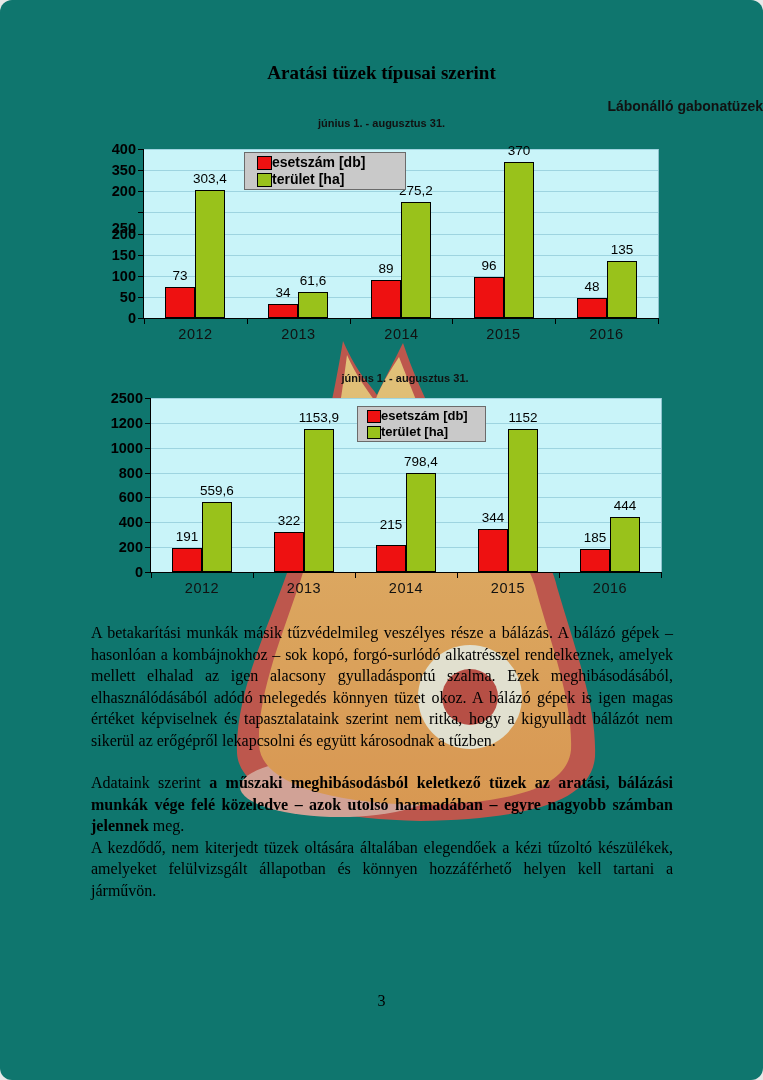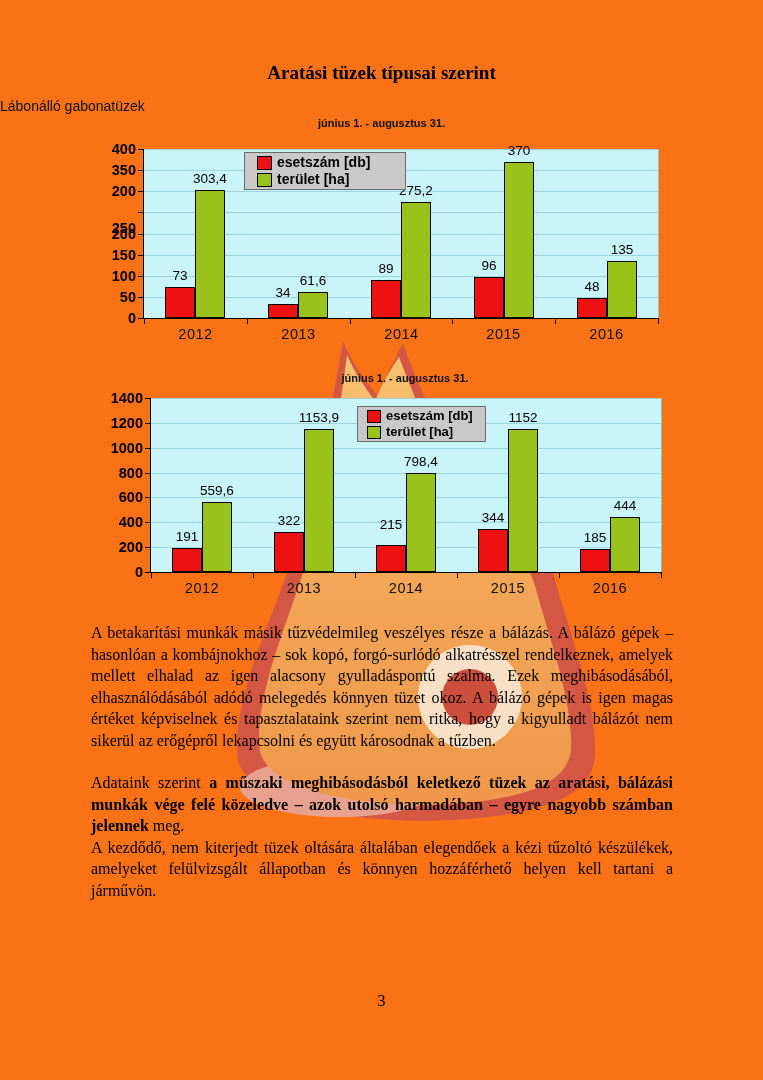--- a/index.html
+++ b/index.html
@@ -1,35 +1,35 @@
 <!DOCTYPE html>
 <html><head>
 <meta charset="utf-8">
 <style>
   html,body{margin:0;padding:0;background:#e8e8e8;}
-  .page{position:relative;width:763px;height:1080px;background:#f97316;margin:0 auto;
-        font-family:"Liberation Serif",serif;overflow:hidden;}
+  .page{position:relative;width:763px;height:1080px;background:#0f766e;margin:0 auto;
+        font-family:"Liberation Serif",serif;overflow:hidden;border-radius:12px;}
   .layer{position:absolute;z-index:2;}
   
   .watermark{position:absolute;left:225px;top:325px;width:380px;height:500px;z-index:1;opacity:.9;}
   
   .main-title{left:0;top:62px;width:763px;text-align:center;font-size:19px;font-weight:bold;color:#000;}
   .chart{position:absolute;left:0;width:763px;font-family:"Liberation Sans",sans-serif;z-index:2;}
-  .chart-title{position:absolute;top:0;text-align:left;font-size:14px;font-weight:normal;color:#111;line-height:17px;}
+  .chart-title{position:absolute;top:0;text-align:right;font-size:14px;font-weight:bold;color:#111;line-height:17px;}
   .chart-subtitle{position:absolute;top:17px;text-align:center;font-size:11px;font-weight:bold;color:#111;line-height:17px;}
   .plot{position:absolute;border-left:1px solid #000;border-bottom:1px solid #000;border-right:1px solid #8fc3ce;}
   .gridline{position:absolute;left:0;width:100%;height:1px;background:#9ed4e0;}
   .ytick{position:absolute;left:-6px;width:6px;height:1px;background:#000;}
   .ylabel{position:absolute;left:-58px;width:50px;text-align:right;font-size:14.5px;font-weight:bold;color:#000;line-height:18px;}
   .xtick{position:absolute;bottom:-6px;width:1px;height:6px;background:#000;}
   .xlabel{position:absolute;bottom:-28px;height:20px;text-align:center;font-size:14.5px;color:#111;letter-spacing:.5px;}
   .bar{position:absolute;bottom:0;border:1px solid #000;box-sizing:border-box;}
   .vlabel{position:absolute;width:84px;text-align:center;font-size:13.5px;color:#000;}
   .legend{position:absolute;background:#c9c9c9;border:1px solid #6b6b6b;z-index:5;display:flex;flex-direction:column;justify-content:center;}
-  .legend-row{display:flex;align-items:center;gap:5px;}
+  .legend-row{display:flex;align-items:center;}
   .chip{display:inline-block;border:1px solid #000;flex:none;}
   .c1 .legend{left:100px;top:3px;width:148px;height:36px;padding-left:12px;}
   .c1 .legend-row{font-size:14px;font-weight:bold;line-height:17px;}
   .c1 .chip{width:13px;height:12px;}
   .c2 .legend{left:206px;top:8px;width:118px;height:34px;padding-left:9px;}
   .c2 .legend-row{font-size:13px;font-weight:bold;line-height:16px;}
   .c2 .chip{width:12px;height:11px;}
   
   .text-block{left:91px;top:622px;width:582px;font-size:16px;line-height:21.5px;text-align:justify;color:#000;}
   .text-block p{margin:0;}
@@ -160,21 +160,21 @@
         <div class="ytick" style="top: 75px;"></div>
         <div class="ylabel" style="top: 66px;">800</div>
         <div class="gridline" style="top: 50px;"></div>
         <div class="ytick" style="top: 50px;"></div>
         <div class="ylabel" style="top: 41px;">1000</div>
         <div class="gridline" style="top: 25px;"></div>
         <div class="ytick" style="top: 25px;"></div>
         <div class="ylabel" style="top: 16px;">1200</div>
         <div class="gridline" style="top: 0px;"></div>
         <div class="ytick" style="top: 0px;"></div>
-        <div class="ylabel" style="top: -9px;">1400</div>
+        <div class="ylabel" style="top: -9px;">2500</div>
         <div class="xtick" style="left: 0px;"></div>
         <div class="xtick" style="left: 102px;"></div>
         <div class="xtick" style="left: 204px;"></div>
         <div class="xtick" style="left: 306px;"></div>
         <div class="xtick" style="left: 408px;"></div>
         <div class="xtick" style="left: 510px;"></div>
         <div class="xlabel" style="left: 0px; width: 102px;">2012</div>
         <div class="bar" style="left: 21px; width: 30px; height: 24px; background: rgb(238, 17, 17);"></div>
         <div class="vlabel" style="left: -6px; top: 131px;">191</div>
         <div class="bar" style="left: 51px; width: 30px; height: 70px; background: rgb(153, 194, 27);"></div>

